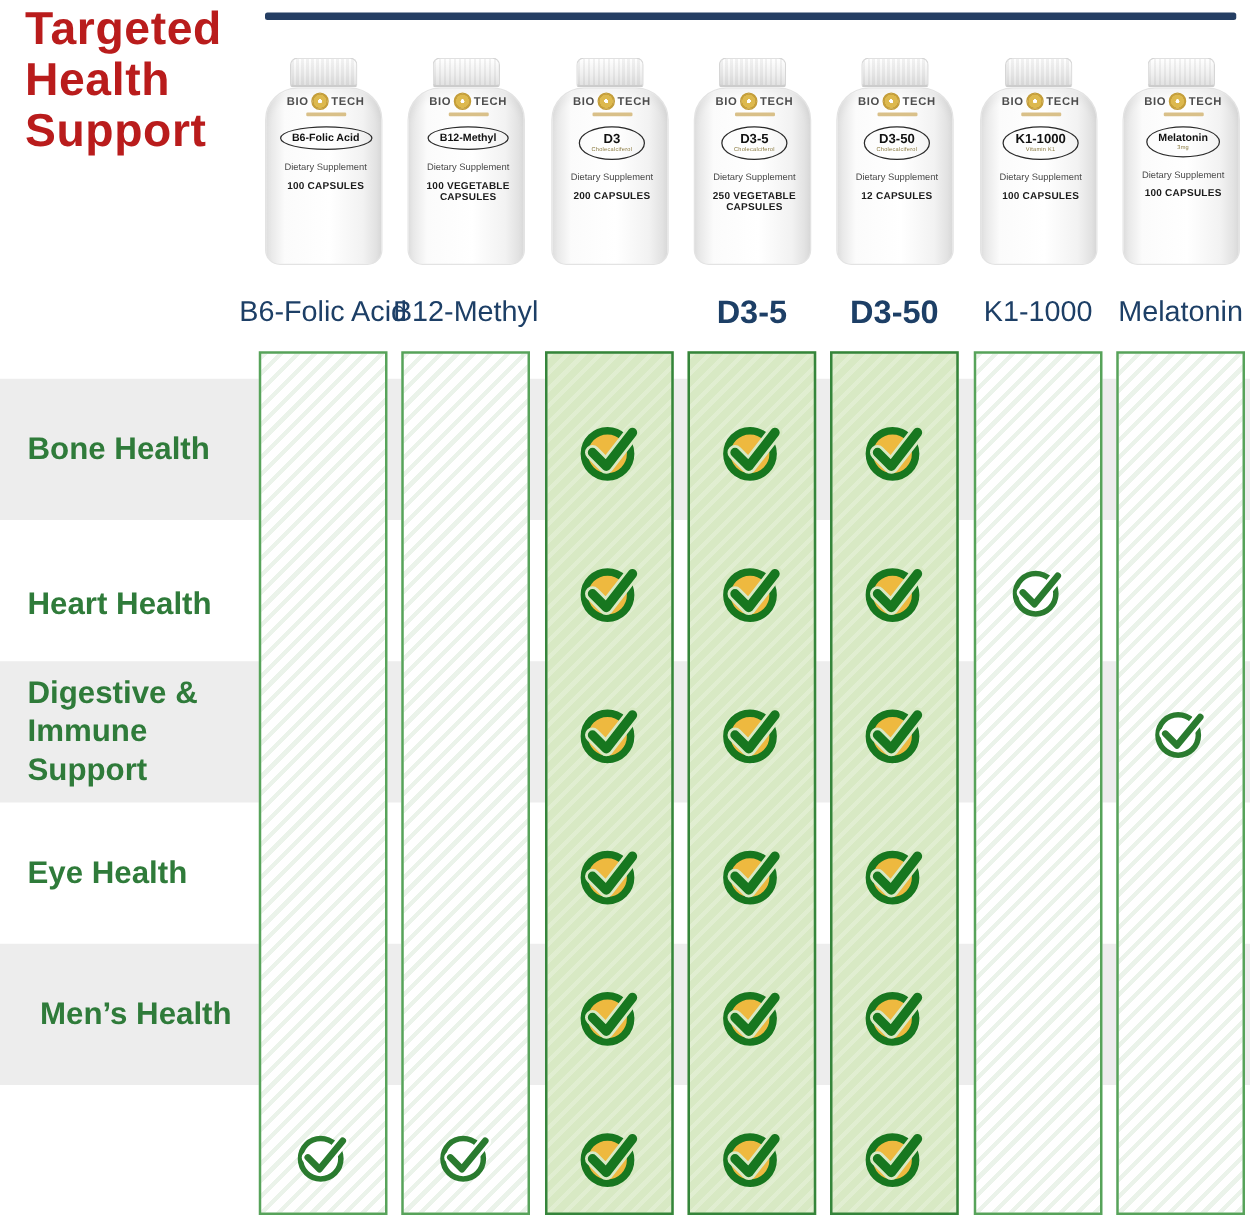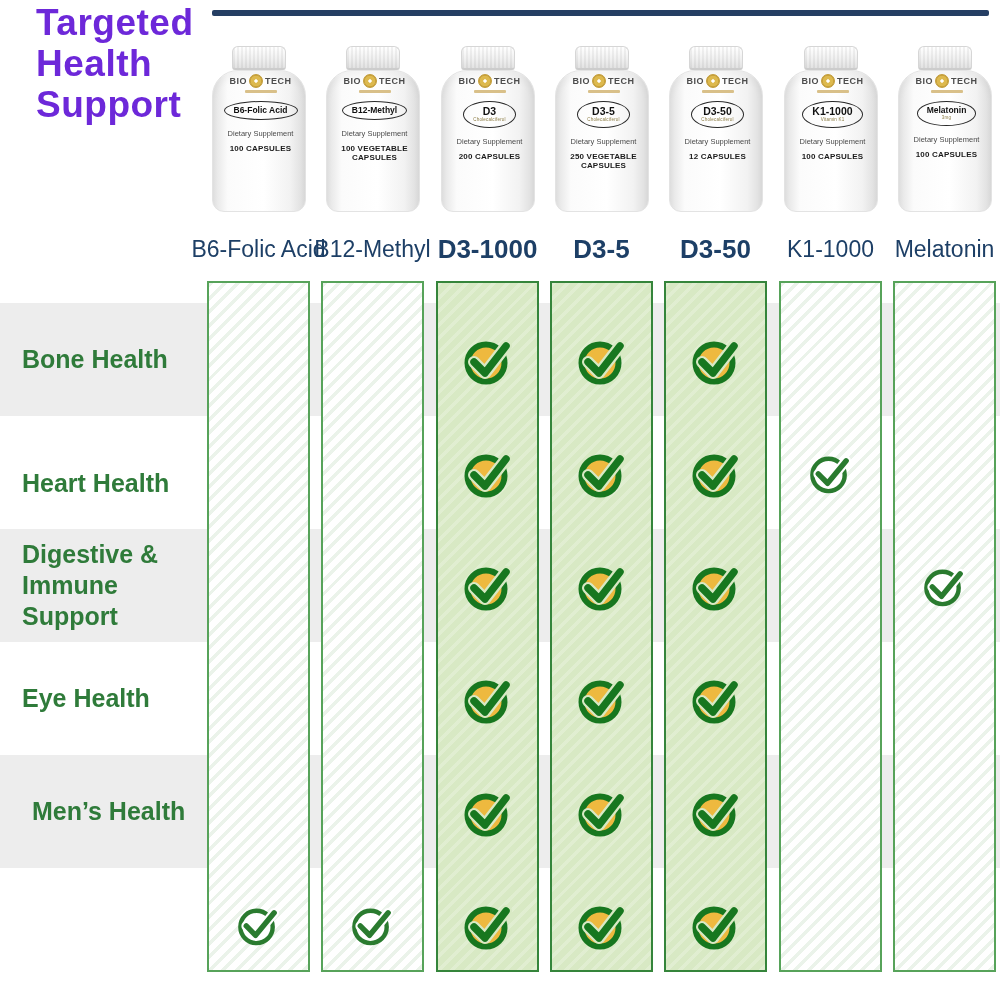--- a/index.html
+++ b/index.html
@@ -2,21 +2,21 @@
 <html><head>
 <meta charset="utf-8">
 <style>
   html,body{margin:0;padding:0;background:#ffffff;}
   #app{
     position:relative;width:1000px;height:981px;overflow:hidden;background:#ffffff;
     font-family:"Liberation Sans",sans-serif;
   }
   
   .title{position:absolute;left:20px;top:2px;width:230px;font-weight:bold;
-    font-size:37px;line-height:41px;color:#6d28d9;letter-spacing:0.5px;margin-left:16px;}
+    font-size:37px;line-height:41px;color:#b91c1c;letter-spacing:0.5px;}
   .title span{display:block;}
   .rule{position:absolute;left:212px;top:10px;width:777px;height:6px;background:#253e63;border-radius:2px;}
 
   
   .band{position:absolute;left:0;width:1000px;}
   .band.shaded{background:#ededed;}
   .rowlabel{position:absolute;left:0;width:212px;padding-left:22px;box-sizing:border-box;
     display:flex;align-items:center;font-size:25px;font-weight:bold;color:#2f7b3a;line-height:31px;}
 
   
@@ -134,23 +134,20 @@
             <span>BIO</span>
             <span class="medallion"></span>
             <span>TECH</span>
           </div>
           <div class="brandsub"></div>
           <div class="oval" style="font-size: 10.5px;"><span>D3</span><span class="osub">Cholecalciferol</span></div>
           <div class="dietary">Dietary Supplement</div>
           <div class="caps">200 CAPSULES</div>
         </div>
       </div>
-      <div class="pname bold">
-        <span>D3-1000</span>
-      </div>
     </div>
     <div class="colhead" style="left: 550px;">
       <div class="bottle">
         <div class="cap"></div>
         <div class="bbody"></div>
         <div class="blabel">
           <div class="brandline">
             <span>BIO</span>
             <span class="medallion"></span>
             <span>TECH</span>

